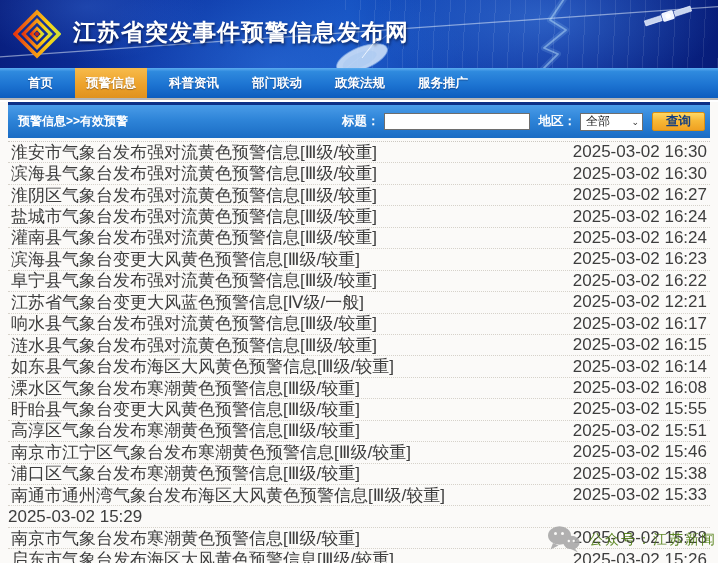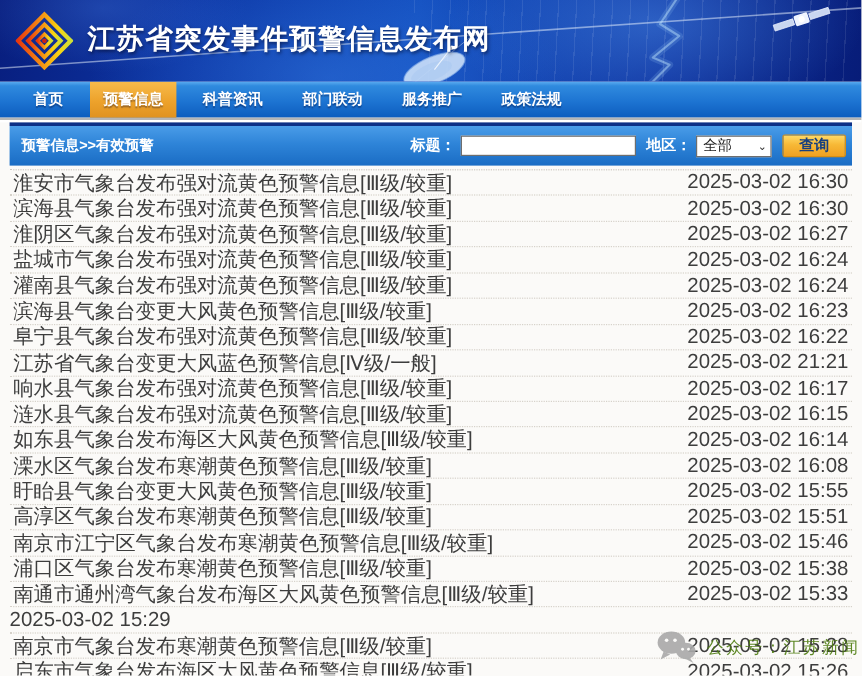--- a/index.html
+++ b/index.html
@@ -139,22 +139,22 @@
   </svg>
   <div class="site-title">江苏省突发事件预警信息发布网</div>
 </div>
 
 <div class="nav">
   <div style="display:flex; align-items:stretch;">
       <div class="nav-item">首页</div>
       <div class="nav-item active">预警信息</div>
       <div class="nav-item">科普资讯</div>
       <div class="nav-item">部门联动</div>
+      <div class="nav-item">政策法规</div>
       <div class="nav-item">服务推广</div>
-      <div class="nav-item">政策法规</div>
     </div>
 </div>
 <div class="sep-gray"></div>
 <div class="sep-white"></div>
 
 <div class="content">
 
   <div class="crumb-bar">
     <span class="crumb">预警信息&gt;&gt;有效预警</span>
     <div class="controls">
@@ -193,21 +193,21 @@
       <div class="row">
         <span class="row-title">滨海县气象台变更大风黄色预警信息[Ⅲ级/较重]</span>
         <span class="row-time">2025-03-02 16:23</span>
       </div>
       <div class="row">
         <span class="row-title">阜宁县气象台发布强对流黄色预警信息[Ⅲ级/较重]</span>
         <span class="row-time">2025-03-02 16:22</span>
       </div>
       <div class="row">
         <span class="row-title">江苏省气象台变更大风蓝色预警信息[Ⅳ级/一般]</span>
-        <span class="row-time">2025-03-02 21:21</span>
+        <span class="row-time">2025-03-02 12:21</span>
       </div>
       <div class="row">
         <span class="row-title">响水县气象台发布强对流黄色预警信息[Ⅲ级/较重]</span>
         <span class="row-time">2025-03-02 16:17</span>
       </div>
       <div class="row">
         <span class="row-title">涟水县气象台发布强对流黄色预警信息[Ⅲ级/较重]</span>
         <span class="row-time">2025-03-02 16:15</span>
       </div>
       <div class="row">

